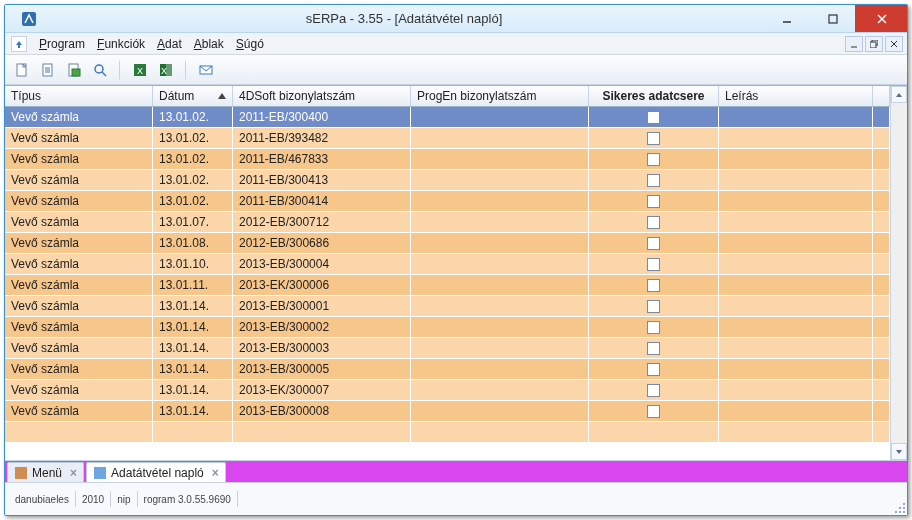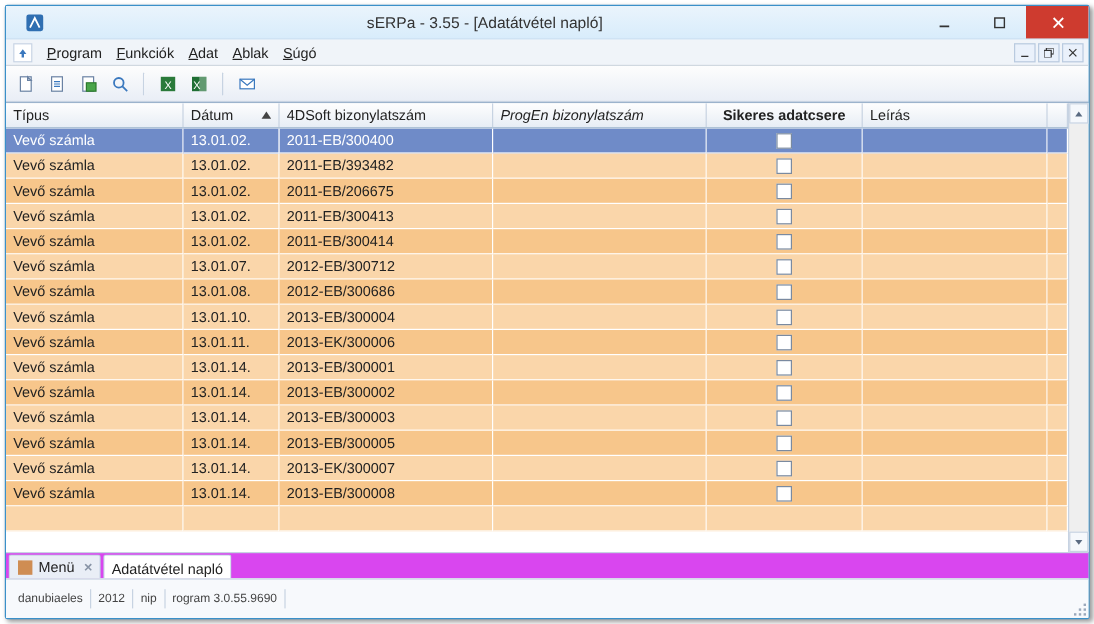--- a/index.html
+++ b/index.html
@@ -68,36 +68,36 @@
   .grow { display:flex; height:21px; align-items:stretch; }
   .gc { border-right:1px solid #fff; border-bottom:1px solid #fff; padding:2px 6px; display:flex; align-items:center; overflow:hidden; white-space:nowrap; font-size:12px; }
   .grow.even .gc { background:#fad6aa; }
   .grow.odd  .gc { background:#f7c68b; }
   .grow.sel  .gc { background:#6f8bc8; color:#fff; }
   .grow.sel  .gc.c2 { position:relative; }
   .ellips { margin-left:auto; padding:0 4px; font-weight:bold; letter-spacing:1px; color:#333; background:rgba(255,255,255,.3); border-left:1px solid rgba(0,0,0,.15); border-right:1px solid rgba(0,0,0,.15); height:100%; display:flex; align-items:center; }
   .grow.sel .ellips { color:#fff; background:rgba(255,255,255,.15); }
   .chk { margin:0 auto; width:13px; height:13px; border:1px solid #7a8aa0; background:#fff; }
 
-  .c1 { width:148px; } .c2 { width:80px;gap:24px; } .c3 { width:178px; } .c4 { width:178px;font-style:italic; }
+  .c1 { width:148px; } .c2 { width:80px;gap:24px; } .c3 { width:178px; } .c4 { width:178px; }
   .c5 { width:130px; justify-content:center;font-weight:bold; } .c6 { width:154px; } .c7 { flex:1; }
 
   .vscroll { width:17px; background:#efefef; border-left:1px solid #c7d3e2; display:flex; flex-direction:column; }
   .vscroll .arrow { height:17px; background:#f5f8fc; border:1px solid #c7d3e2; display:flex; align-items:center; justify-content:center; }
   .vscroll .track { flex:1; }
 
   
   .tabrow {
     height:22px; background:#d946ef; border-top:1px solid #c7d3e2; display:flex; align-items:flex-end; padding-left:2px;
   }
   .tab {
     height:20px; display:flex; align-items:center; gap:4px; padding:0 6px;
     border:1px solid #b9cadf; border-bottom:none; background:#e9eef6; margin-right:2px; border-radius:2px 2px 0 0;
   }
-  .tab.active { background:#fff;flex-direction:column; }
+  .tab.active { background:#fff; }
   .tab .x { color:#8894a6; font-weight:bold; margin-left:4px; }
   .tab .ticon { width:14px; height:14px; }
 
   
   .statusbar {
     height:20px; border-top:1px solid #c7d3e2; background:#f7f9fc;
     display:flex; align-items:center; padding:16px 4px; font-size:10px; color:#444;
     position:relative;
   }
   .statusbar .cell { padding:0 6px; border-right:1px solid #c7d3e2; height:16px; display:flex; align-items:center; }
@@ -262,21 +262,21 @@
             <div class="gc c4"></div>
             <div class="gc c5">
               <div class="chk"></div>
             </div>
             <div class="gc c6"></div>
             <div class="gc c7"></div>
           </div>
           <div class="grow odd">
             <div class="gc c1">Vevő számla</div>
             <div class="gc c2">13.01.02.</div>
-            <div class="gc c3">2011-EB/206675</div>
+            <div class="gc c3">2011-EB/467833</div>
             <div class="gc c4"></div>
             <div class="gc c5">
               <div class="chk"></div>
             </div>
             <div class="gc c6"></div>
             <div class="gc c7"></div>
           </div>
           <div class="grow even">
             <div class="gc c1">Vevő számla</div>
             <div class="gc c2">13.01.02.</div>
@@ -447,21 +447,21 @@
         <svg class="ticon" viewBox="0 0 14 14">
           <rect x="1" y="1" width="12" height="12" fill="#4a90d9" opacity=".8"></rect>
         </svg>
         <span>Adatátvétel napló</span>
         <span class="x">×</span>
       </div>
     </div>
 
   <div class="statusbar" id="statusbar">
     <div class="cell">danubiaeles</div>
-      <div class="cell">2012</div>
+      <div class="cell">2010</div>
       <div class="cell">nip</div>
       <div class="cell">rogram 3.0.55.9690</div>
       <div class="grip">
       <span style="right:0;bottom:0"></span>
         <span style="right:4px;bottom:0"></span>
         <span style="right:0;bottom:4px"></span>
       <span style="right:8px;bottom:0"></span>
         <span style="right:4px;bottom:4px"></span>
         <span style="right:0;bottom:8px"></span>
     </div>

